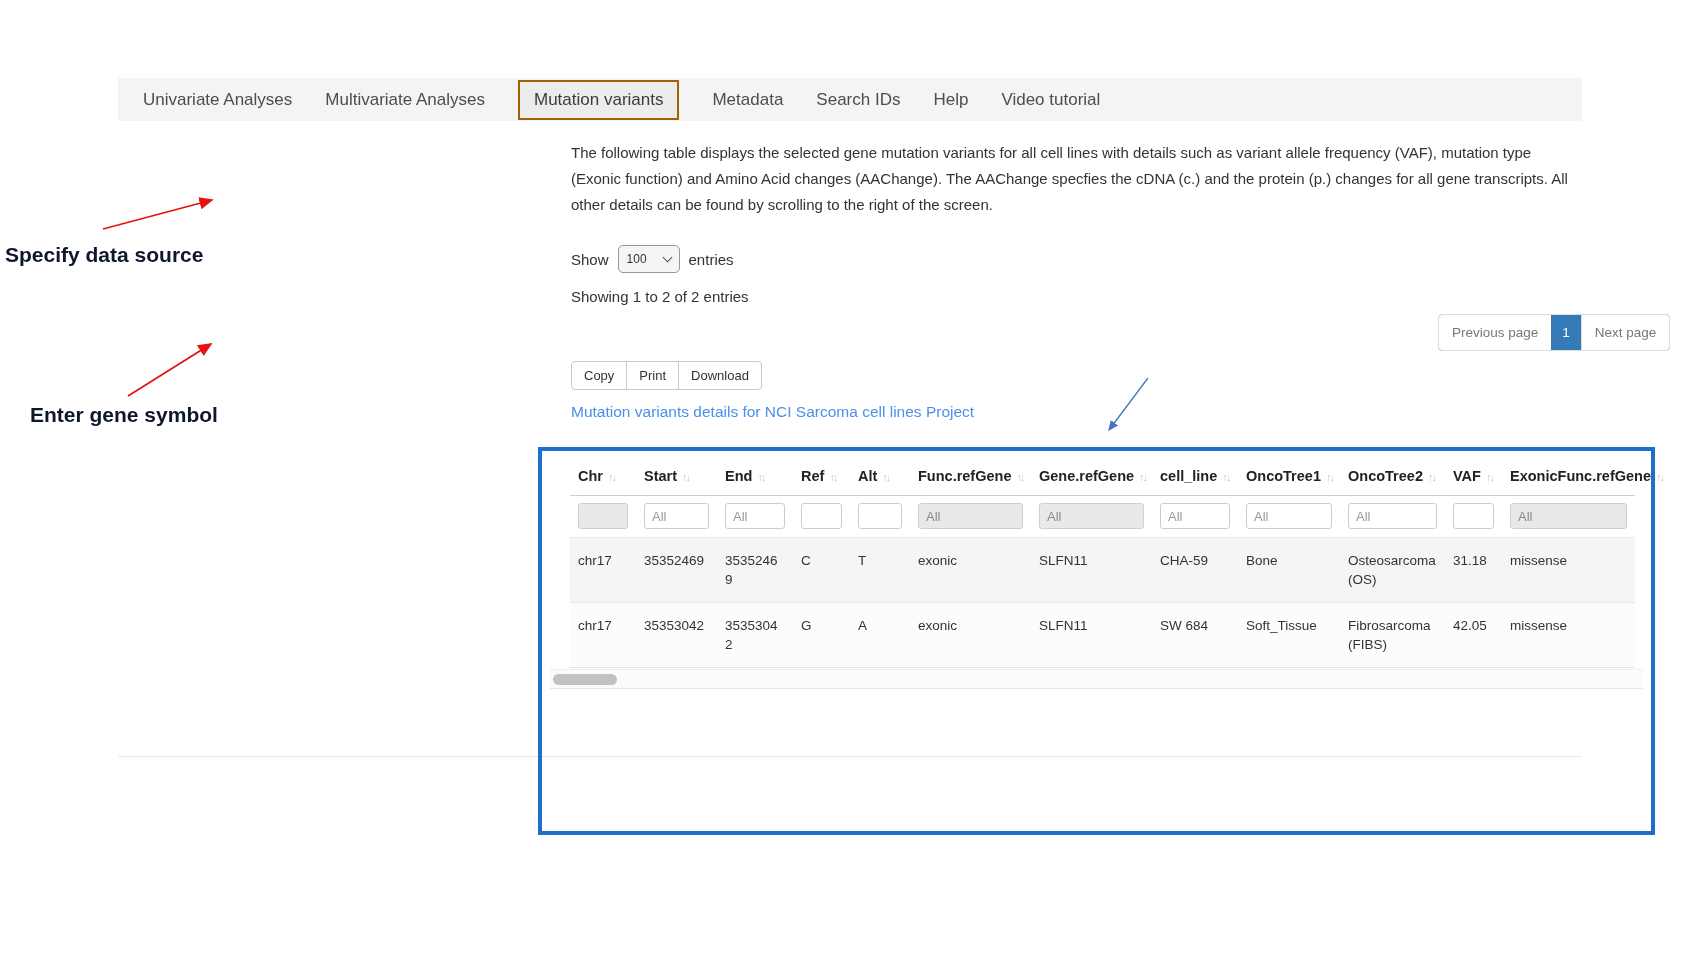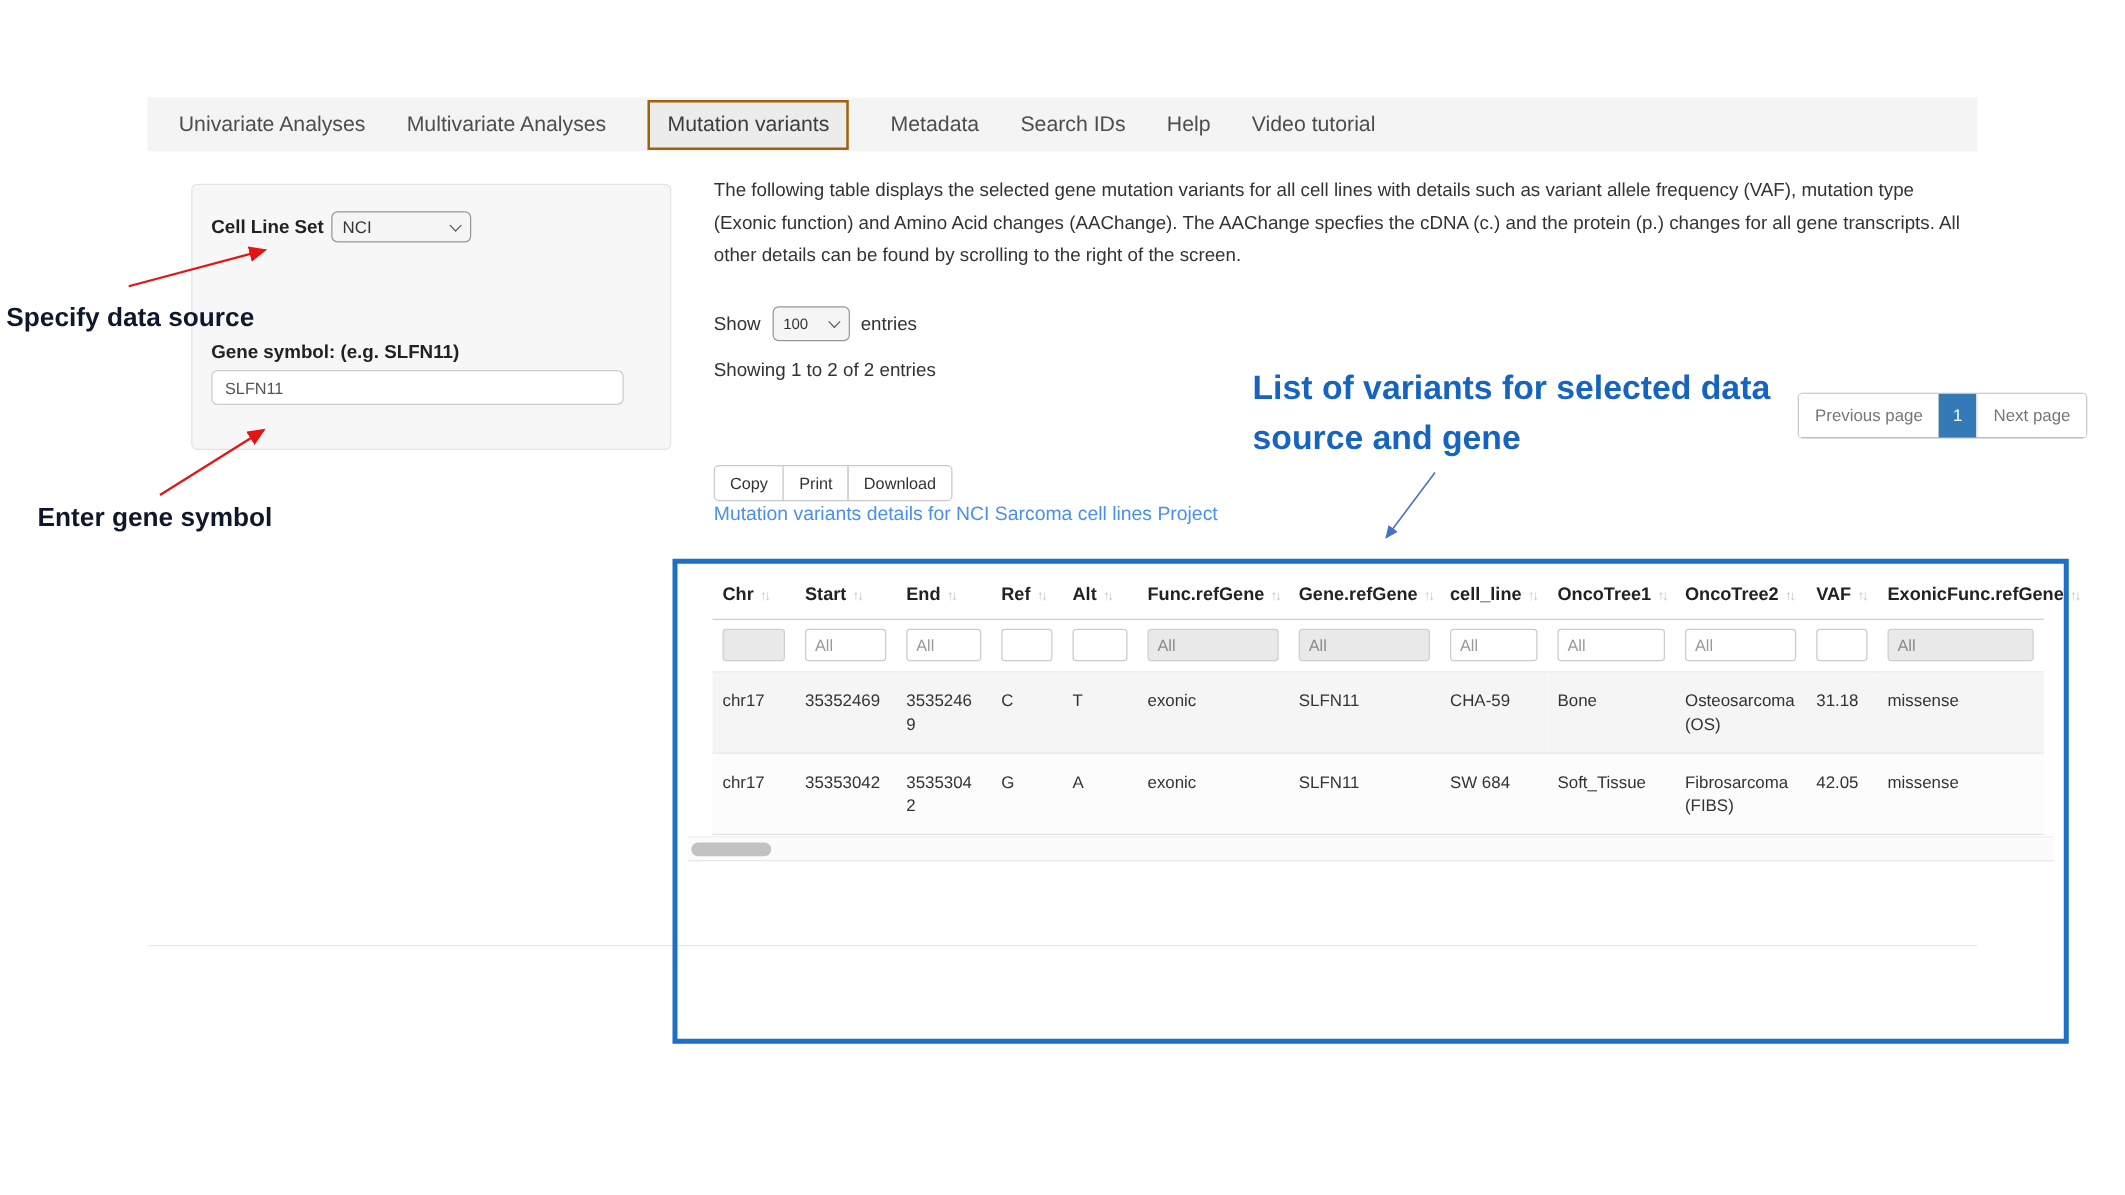--- a/index.html
+++ b/index.html
@@ -37,21 +37,21 @@
   .arrows { position:absolute; left:0; top:0; width:1700px; height:956px; pointer-events:none; z-index:6; }
 
   
   .desc { position:absolute; left:571px; top:140px; width:1000px; font-size:15px;
           color:#333; line-height:26px; }
   .show-row { position:absolute; left:571px; top:245px; display:flex; align-items:center;
               gap:9px; font-size:15px; color:#333; }
   .show-select { width:62px; height:28px; font-size:12px; }
   .info { position:absolute; left:571px; top:288px; font-size:15px; color:#333; }
 
-  .btn-group { position:absolute; left:571px; top:372px; display:flex; }
+  .btn-group { position:absolute; left:571px; top:361px; display:flex; }
   .btn { padding:6px 12px; font-size:13px; color:#333; background:#fff;
          border:1px solid #c9c9c9; margin-left:-1px; white-space:nowrap; }
   .btn:first-child { border-radius:4px 0 0 4px; margin-left:0; }
   .btn:last-child { border-radius:0 4px 4px 0; }
 
   .table-link { position:absolute; left:571px; top:403px; font-size:15.5px; color:#4a90e8;
                 text-decoration:none; }
 
   .pagination { position:absolute; left:1438px; top:314px; display:flex; align-items:flex-end;
                 border:1px solid #ddd; border-radius:4px; overflow:hidden; background:#737373;
@@ -109,36 +109,24 @@
   <div class="navbar">
       <span class="tab">Univariate Analyses</span>
       <span class="tab">Multivariate Analyses</span>
       <span class="tab active">Mutation variants</span>
       <span class="tab">Metadata</span>
       <span class="tab">Search IDs</span>
       <span class="tab">Help</span>
       <span class="tab">Video tutorial</span>
     </div>
 
-  <div class="panel">
-    <div class="cls-row">
-      <span class="panel-label">Cell Line Set</span>
-      <span class="select-box">
-        <span>NCI</span>
-        <span class="chev"></span>
-      </span>
-    </div>
-    <div class="gene-label">Gene symbol: (e.g. SLFN11)</div>
-    <input class="gene-input" type="text" value="SLFN11" style="">
-  </div>
 
   <div class="red-note note1">Specify data source</div>
   <div class="red-note note2">Enter gene symbol</div>
 
-  <div class="blue-note">List of variants for selected data source and gene</div>
 
   <div class="desc">The following table displays the selected gene mutation variants for all cell lines with details such as variant allele frequency (VAF), mutation type (Exonic function) and Amino Acid changes (AAChange). The AAChange specfies the cDNA (c.) and the protein (p.) changes for all gene transcripts. All other details can be found by scrolling to the right of the screen.</div>
 
   <div class="show-row">
     <span>Show</span>
     <span class="select-box show-select">
       <span>100</span>
       <span class="chev"></span>
     </span>
     <span>entries</span>

